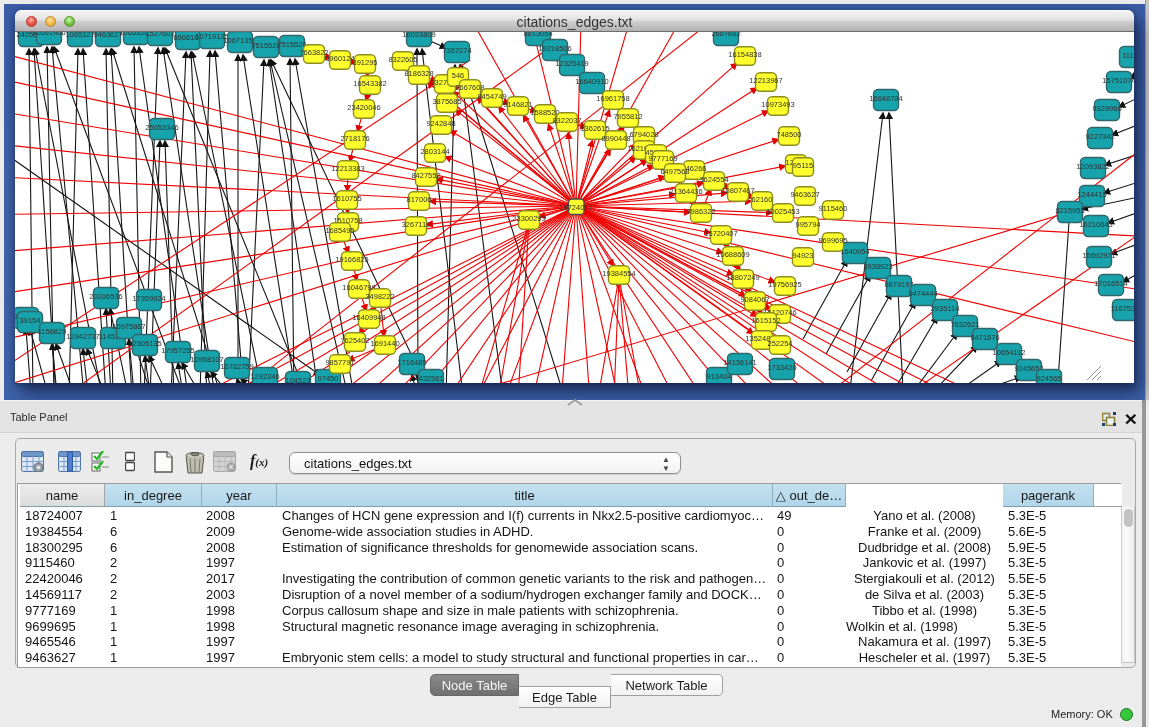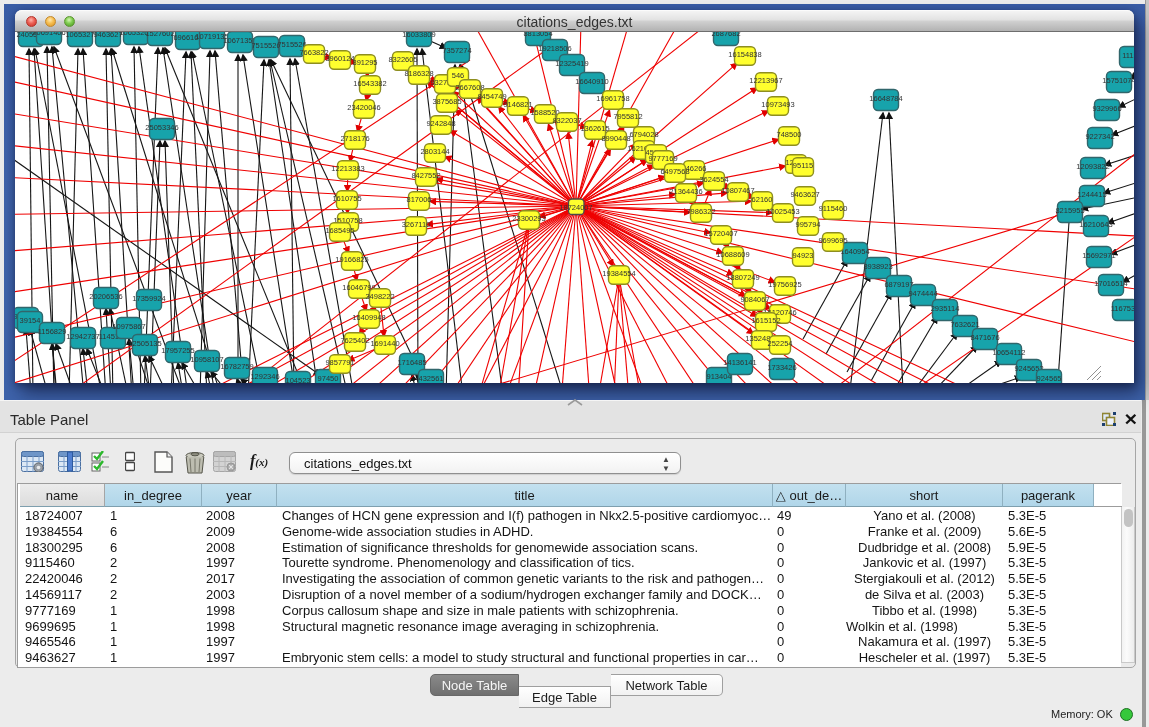--- a/index.html
+++ b/index.html
@@ -30,21 +30,21 @@
 .tl { position:absolute; top:5.5px; width:11px; height:11px; border-radius:50%; }
 #tl-r { left:11px; background:radial-gradient(circle at 4px 3px,#ffb3ab,#ec6054 45%,#d03a30 85%); border:1px solid #b5352c;}
 #tl-y { left:30px; background:radial-gradient(circle at 4px 3px,#ffe9b0,#f6bd4f 45%,#e09e2f 85%); border:1px solid #c2882b;}
 #tl-g { left:49px; background:radial-gradient(circle at 4px 3px,#d4f7b2,#7ecb4f 45%,#57a42c 85%); border:1px solid #5d9431;}
 #netarea { position:absolute; left:0; top:22px; width:1119px; height:351px; background:#fff; overflow:hidden; }
 #grip { position:absolute; right:33px; bottom:3px; width:24px; height:15px; opacity:.8; }
 
 
 #tp-band { position:absolute; left:0; top:400px; width:1141px; height:33px; background:#e3e3e3;
   border-top:1px solid #f5f5f5; border-bottom:1px solid #d2d2d2;}
-#tp-band .lbl { position:absolute; left:10px; top:10px; font-size:15px; color:#2a2a2a; }
+#tp-band .lbl { position:absolute; left:10px; top:10px; font-size:11px; color:#2a2a2a; }
 #tp-float { position:absolute; left:1102px; top:11px; width:15px; height:14px; }
 #tp-x { position:absolute; left:1124px; top:9px; font-size:16px; font-weight:bold; color:#111; transform:scaleX(1.05); }
 
 
 #panel { position:absolute; left:15px; top:438px; width:1121px; height:230px;
   border:1px solid #a6a6a6; border-radius:5px; background:#ebebeb; }
 .ticon { position:absolute; top:12px; }
 #combo { position:absolute; left:273px; top:13px; width:392px; height:22px;
   border:1px solid #8f8f8f; border-radius:6px;
   background:linear-gradient(180deg,#ffffff,#f2f2f2); box-shadow:0 1px 1px rgba(0,0,0,.12);}
@@ -687,28 +687,27 @@
     <div id="combo">
         <span class="txt">citations_edges.txt</span>
         <div class="arr">▲<br>▼</div>
       </div>
     <div id="tbl">
       <div class="hc grey" style="left:2px;width:85px">name</div>
 <div class="hc" style="left:87px;width:97px">in_degree</div>
 <div class="hc" style="left:184px;width:75px">year</div>
 <div class="hc" style="left:259px;width:496px">title</div>
 <div class="hc" style="left:755px;width:73px">△ out_de…</div>
-<div class="hc" style="left:828px;width:157px">short</div>
 <div class="hc" style="left:985px;width:91px">pagerank</div>
 <div class="hc" style="left:1076px;width:28px;background:#fff;border-right:none;border-bottom:1px solid #9c9c9c"></div>
 <div class="row" style="top:24.0px">
           <span style="left:7px">18724007</span>
           <span style="left:92px">1</span>
           <span style="left:188px">2008</span>
-          <span style="left:264px">Changes of HCN gene expression and I(f) pathogen in Nkx2.5‑positive cardiomyoc…</span>
+          <span style="left:264px">Changes of HCN gene expression and I(f) currents in Nkx2.5‑positive cardiomyoc…</span>
           <span style="left:759px">49</span>
           <span style="left:828px;width:157px;text-align:center">Yano et al. (2008)</span>
           <span style="left:990px">5.3E-5</span>
         </div>
 <div class="row" style="top:39.8px">
           <span style="left:7px">19384554</span>
           <span style="left:92px">6</span>
           <span style="left:188px">2009</span>
           <span style="left:264px">Genome‑wide association studies in ADHD.</span>
           <span style="left:759px">0</span>
@@ -721,30 +720,29 @@
           <span style="left:188px">2008</span>
           <span style="left:264px">Estimation of significance thresholds for genomewide association scans.</span>
           <span style="left:759px">0</span>
           <span style="left:828px;width:157px;text-align:center">Dudbridge et al. (2008)</span>
           <span style="left:990px">5.9E-5</span>
         </div>
 <div class="row" style="top:71.4px">
           <span style="left:7px">9115460</span>
           <span style="left:92px">2</span>
           <span style="left:188px">1997</span>
-          <span style="left:264px">Tourette syndrome. Phenomenology and classification of tics.</span>
           <span style="left:759px">0</span>
           <span style="left:828px;width:157px;text-align:center">Jankovic et al. (1997)</span>
           <span style="left:990px">5.3E-5</span>
         </div>
 <div class="row" style="top:87.2px">
           <span style="left:7px">22420046</span>
           <span style="left:92px">2</span>
           <span style="left:188px">2017</span>
-          <span style="left:264px">Investigating the association of common genetic variants to the risk and pathogen…</span>
+          <span style="left:264px">Investigating the contribution of common genetic variants to the risk and pathogen…</span>
           <span style="left:759px">0</span>
           <span style="left:828px;width:157px;text-align:center">Stergiakouli et al. (2012)</span>
           <span style="left:990px">5.5E-5</span>
         </div>
 <div class="row" style="top:103.0px">
           <span style="left:7px">14569117</span>
           <span style="left:92px">2</span>
           <span style="left:188px">2003</span>
           <span style="left:264px">Disruption of a novel member of a sodium/hydrogen exchanger family and DOCK…</span>
           <span style="left:759px">0</span>

